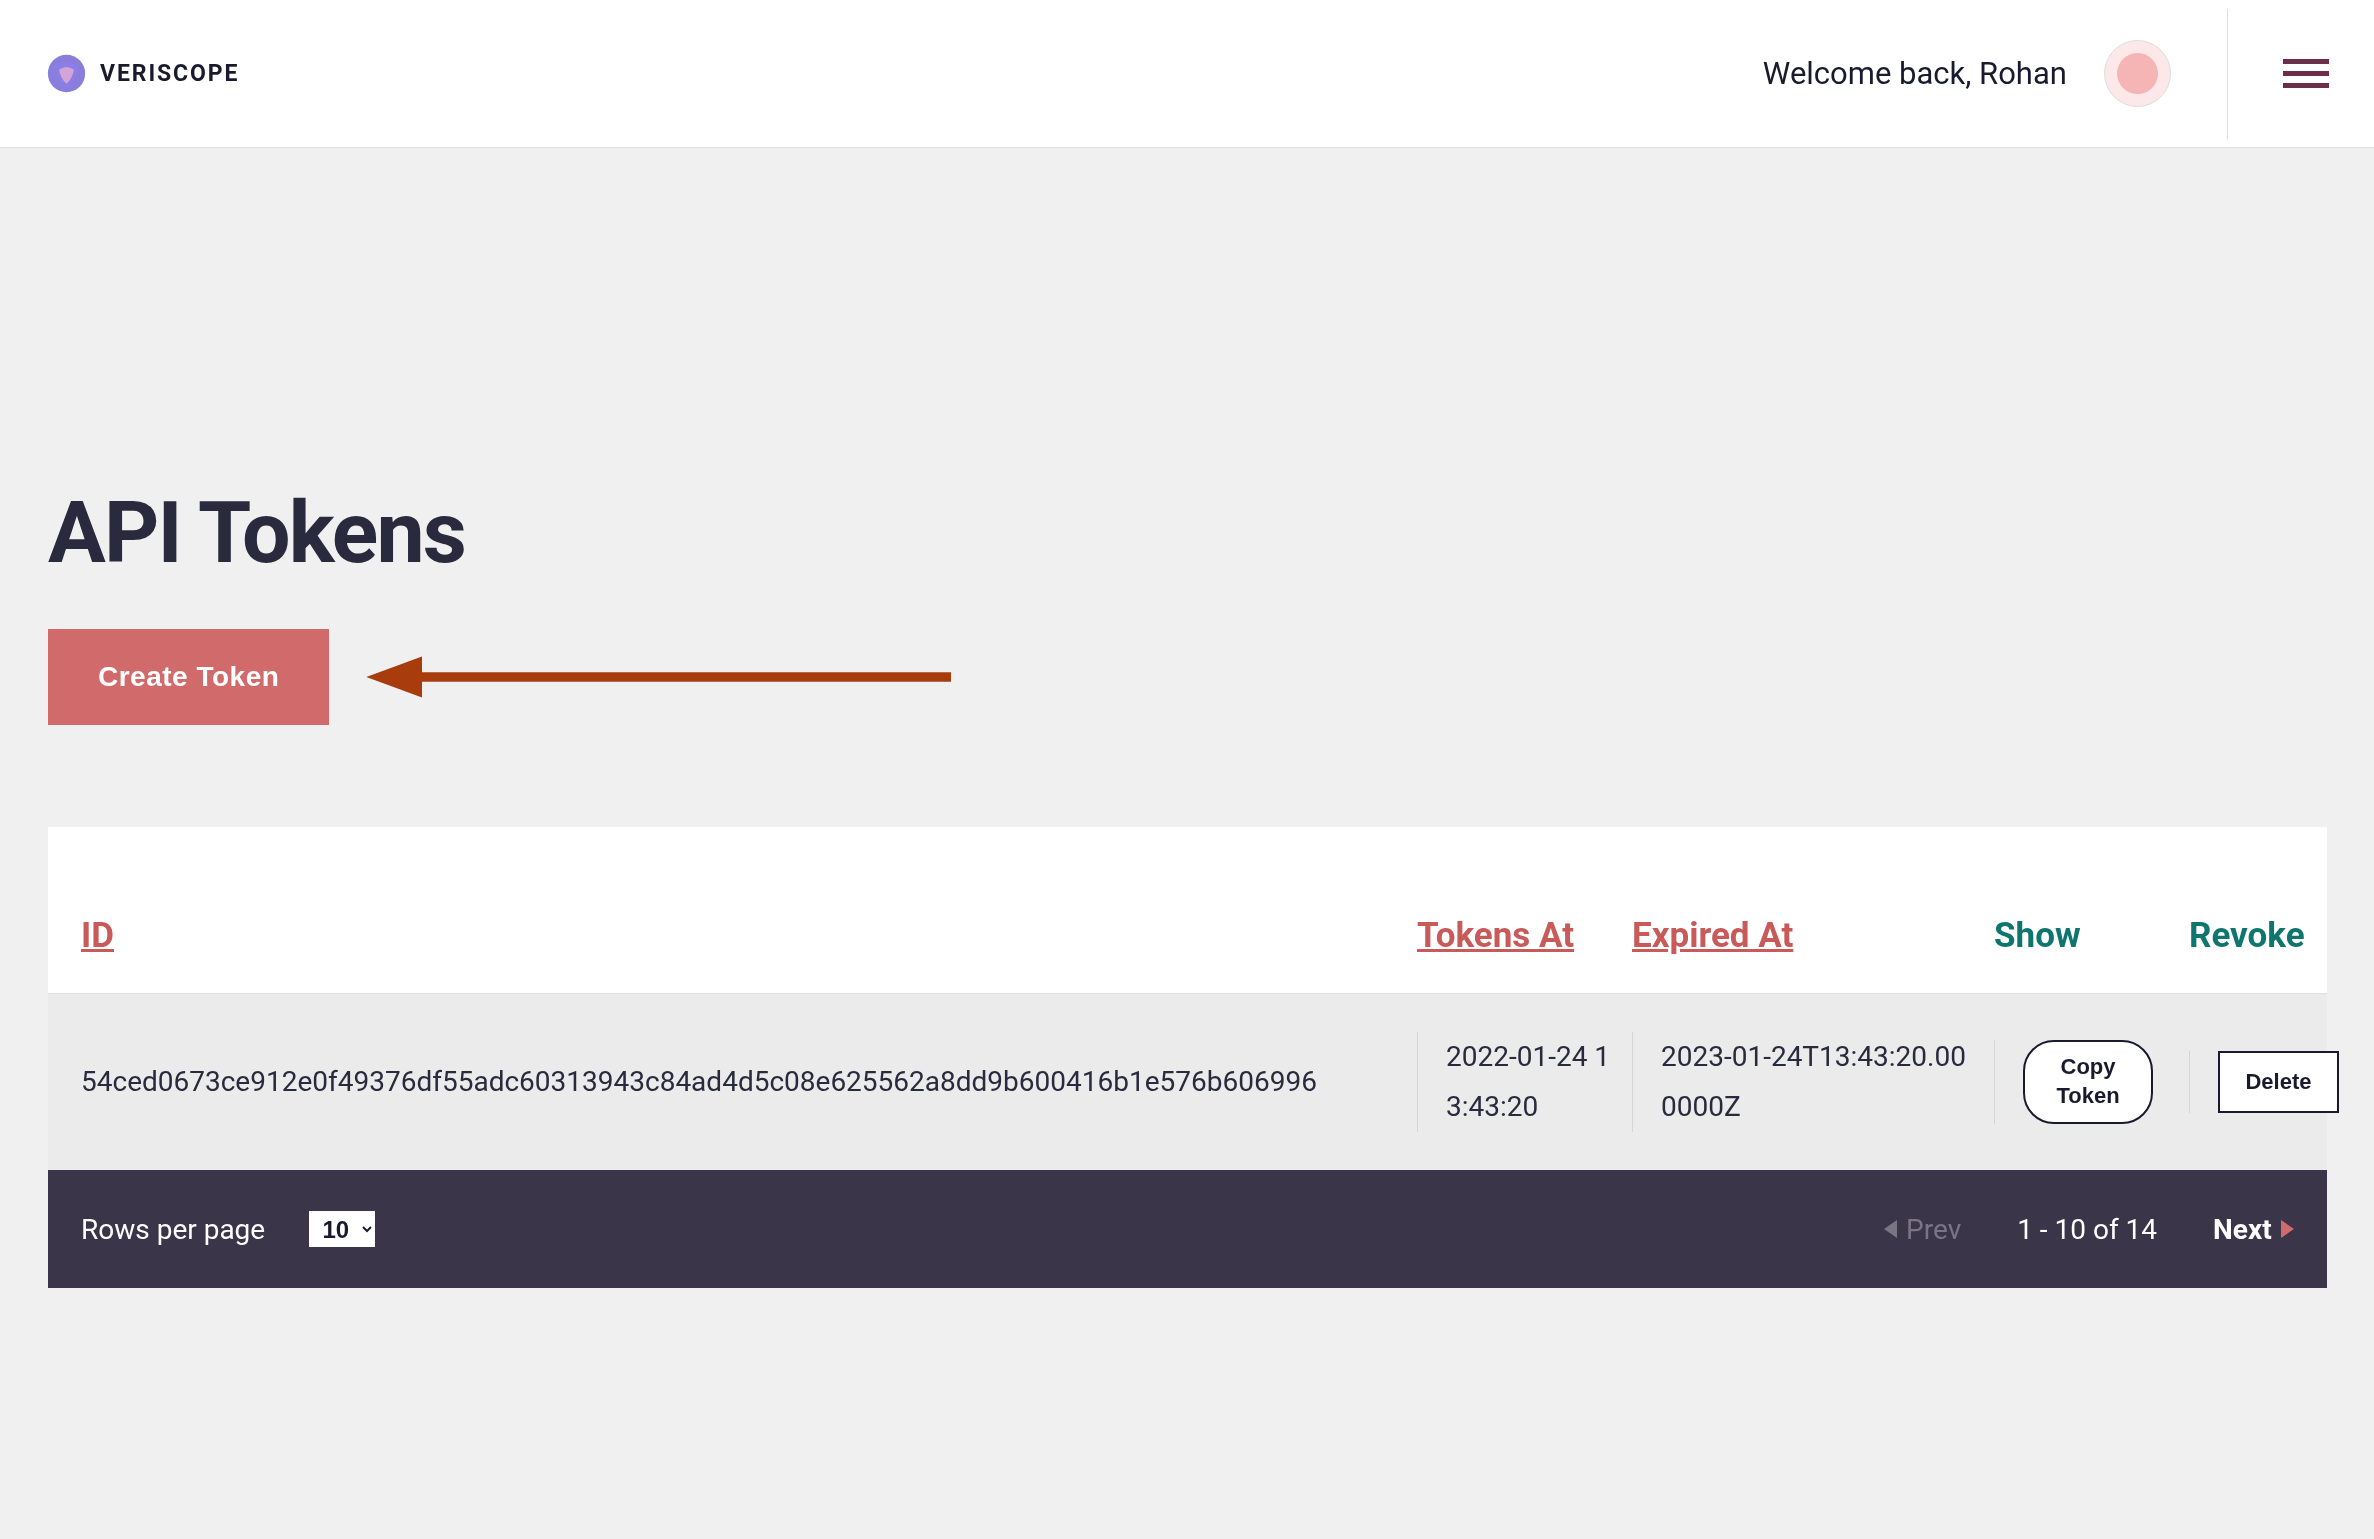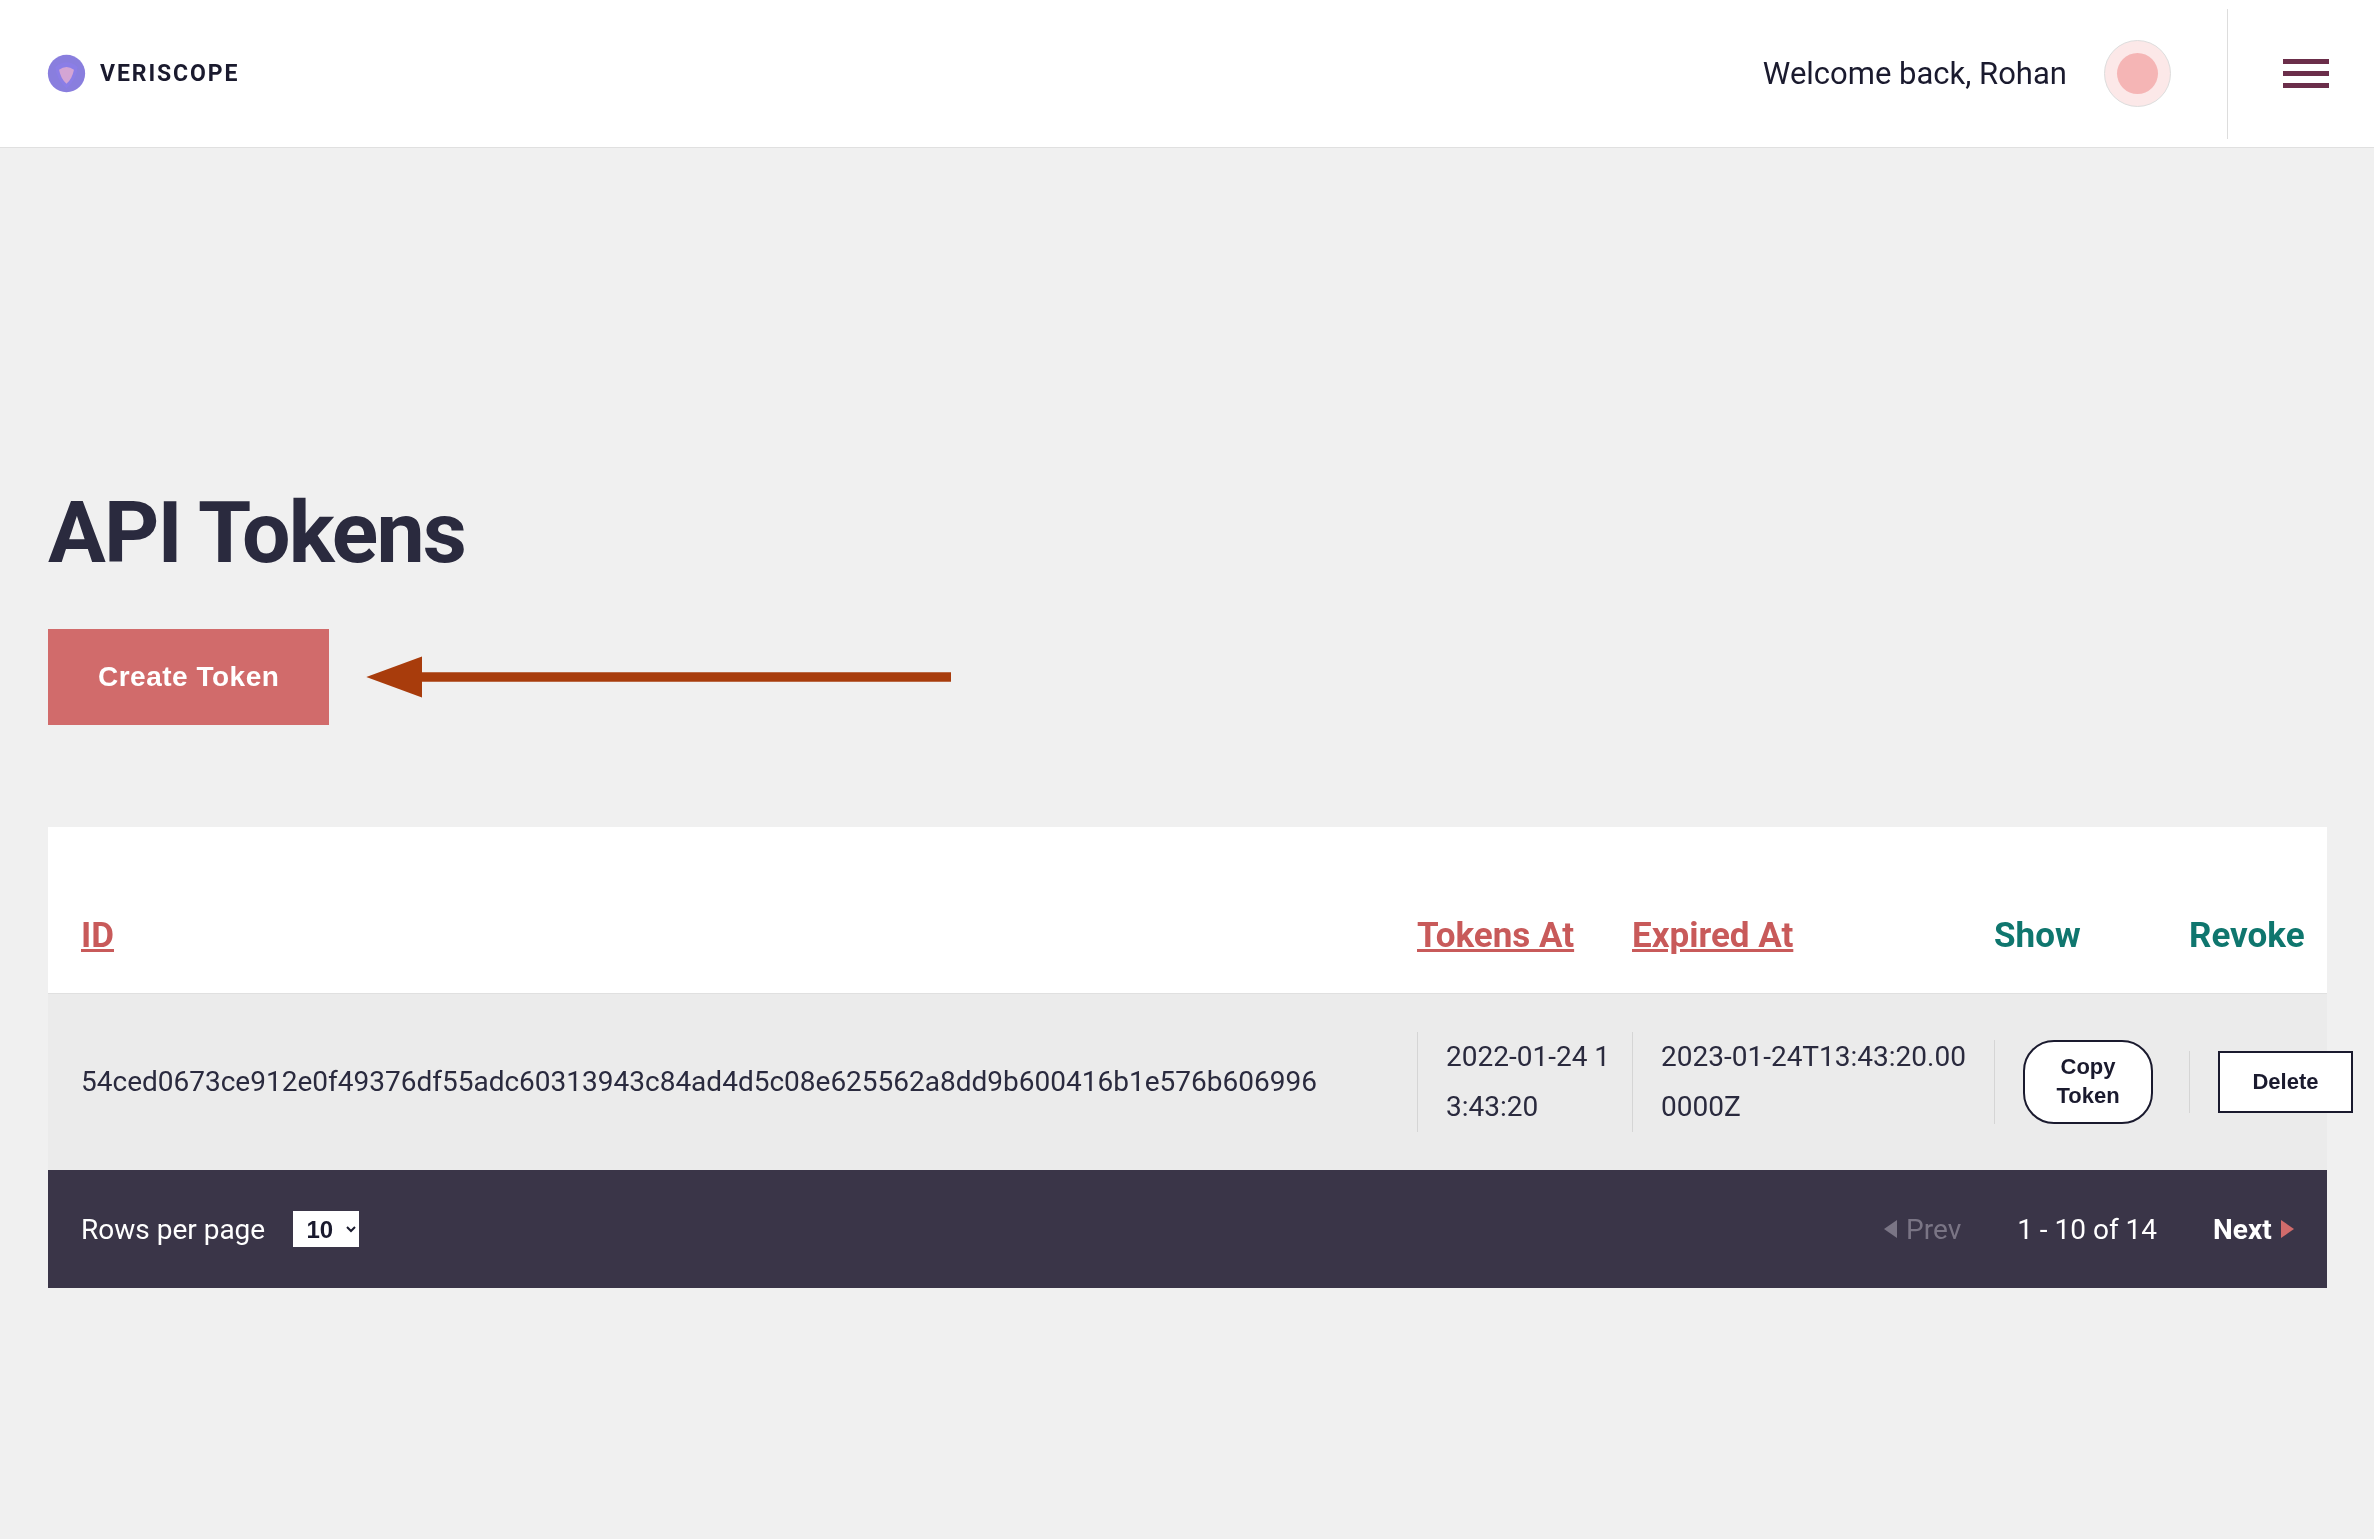--- a/index.html
+++ b/index.html
@@ -167,34 +167,34 @@
       border: 2.8px solid #1a1a2e;
       padding: 11px 22px;
       font-size: 22px;
       font-weight: 700;
       color: #1a1a2e;
       cursor: pointer;
       text-align: center;
       line-height: 1.3;
     }
     .copy-btn { width: 130px; border-radius: 31px; }
-    .delete-btn { width: 135px; padding: 15px 18.6px; }
+    .delete-btn { width: 121px; padding: 15px 18.6px; }
     .pagination-bar {
       background: #3a3548;
       color: #ffffff;
       padding: 41px 33px;
       display: flex;
       align-items: center;
       justify-content: space-between;
       font-size: 28px;
     }
     .pagination-left {
       display: flex;
       align-items: center;
-      gap: 28px;
+      gap: 44px;
     }
     .rows-select {
       background: #ffffff;
       color: #1a1a2e;
       border: none;
       padding: 3.7px 9.3px;
       font-size: 24px;
       font-weight: 600;
     }
     .pagination-right {

